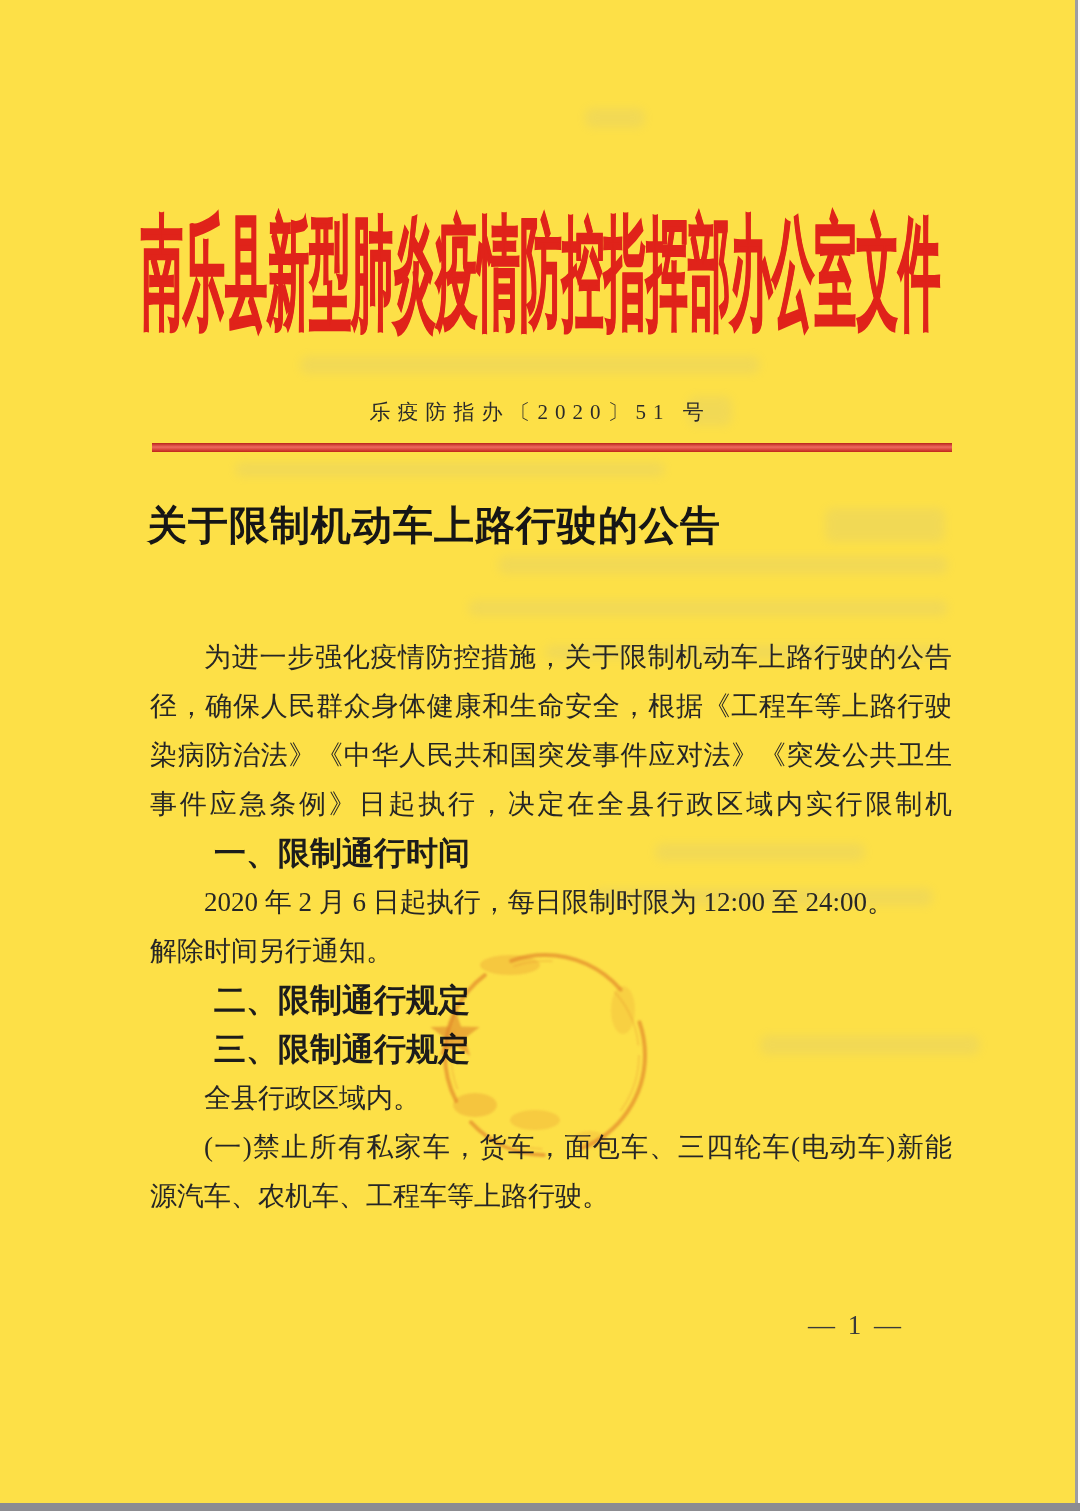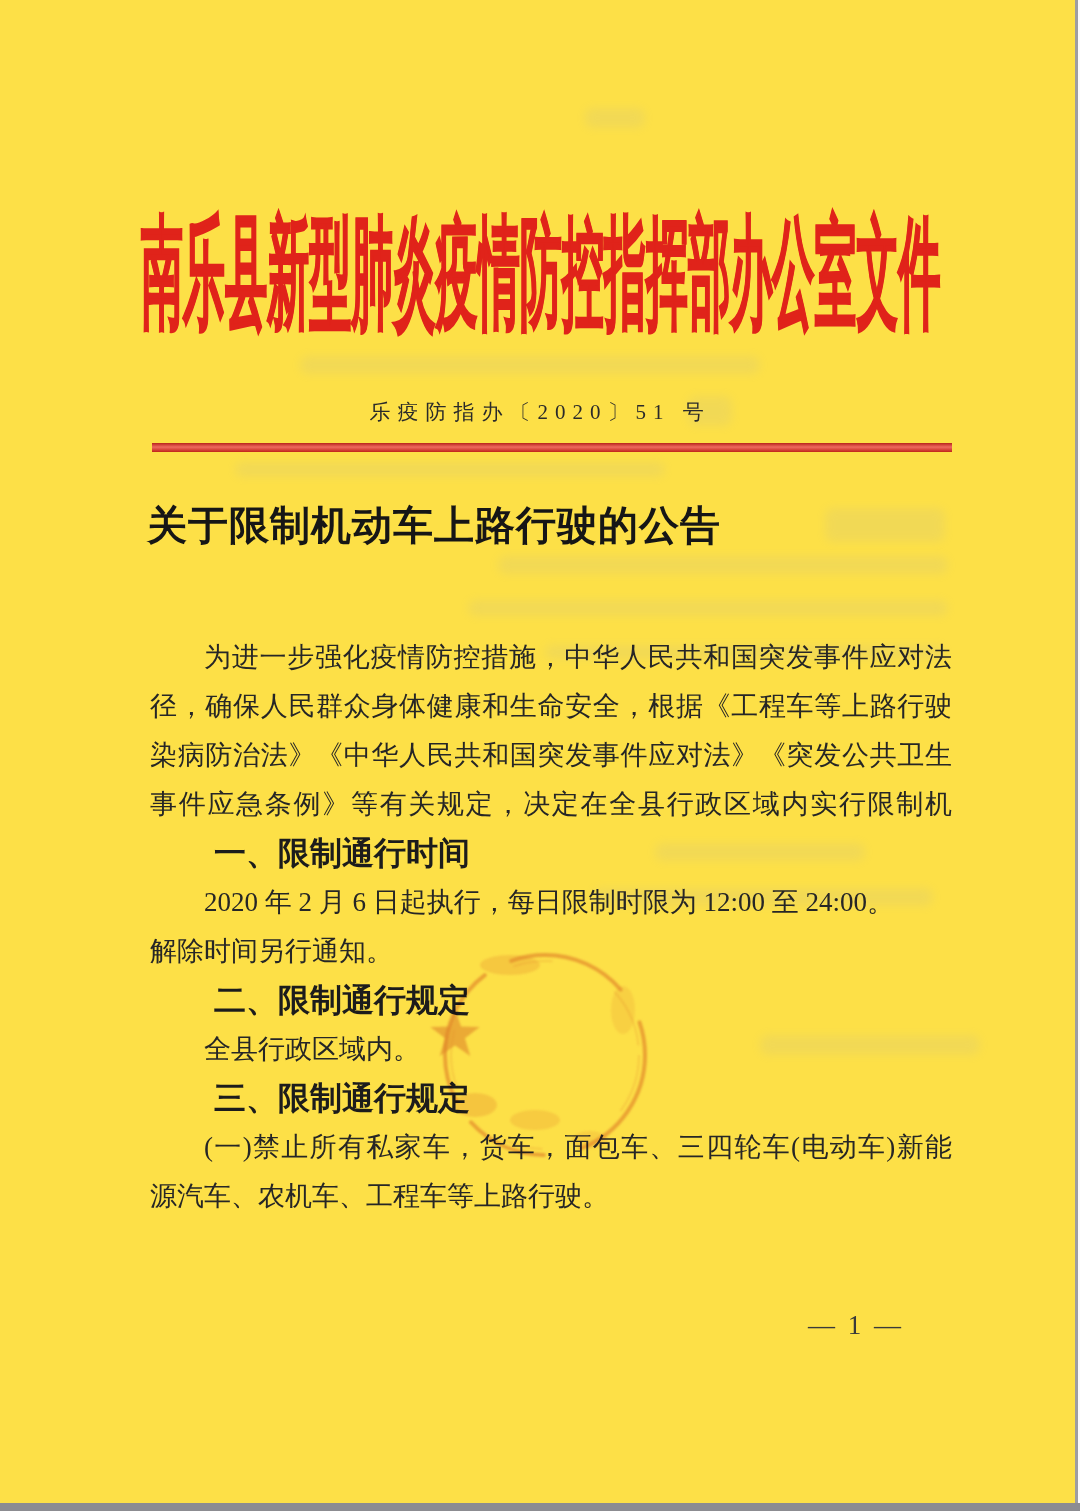--- a/index.html
+++ b/index.html
@@ -75,30 +75,30 @@
 
   <div class="header-org">南乐县新型肺炎疫情防控指挥部办公室文件</div>
 
   <div class="doc-number">乐疫防指办〔2020〕51 号</div>
 
   <div class="red-rule"></div>
 
   <div class="doc-title">关于限制机动车上路行驶的公告</div>
 
   <div class="body-block">
-    <div class="ln indent fill">为进一步强化疫情防控措施，中华人民共和国突发事件应对法</div>
+    <div class="ln indent fill">为进一步强化疫情防控措施，关于限制机动车上路行驶的公告</div>
     <div class="ln fill">径，确保人民群众身体健康和生命安全，根据《工程车等上路行驶</div>
     <div class="ln fill">染病防治法》《中华人民共和国突发事件应对法》《突发公共卫生</div>
-    <div class="ln fill">事件应急条例》等有关规定，决定在全县行政区域内实行限制机</div>
+    <div class="ln fill">事件应急条例》日起执行，决定在全县行政区域内实行限制机</div>
     <div class="ln indent hd">一、限制通行时间</div>
     <div class="ln indent">2020 年 2 月 6 日起执行，每日限制时限为 12:00 至 24:00。</div>
     <div class="ln">解除时间另行通知。</div>
     <div class="ln indent hd">二、限制通行规定</div>
+    <div class="ln indent hd">三、限制通行规定</div>
     <div class="ln indent">全县行政区域内。</div>
-    <div class="ln indent hd">三、限制通行规定</div>
     <div class="ln indent fill">(一)禁止所有私家车，货车，面包车、三四轮车(电动车)新能</div>
     <div class="ln">源汽车、农机车、工程车等上路行驶。</div>
   </div>
 
   <svg class="seal" viewBox="0 0 300 300">
     <circle cx="130" cy="130" r="100" fill="none" stroke="#cf4a3e" stroke-width="4" stroke-linecap="round" stroke-dasharray="120 38 82 26 140 30" opacity="0.7"></circle>
     <circle cx="130" cy="130" r="94" fill="none" stroke="#cf4a3e" stroke-width="2" stroke-dasharray="60 90 40 70" opacity="0.25"></circle>
     <g transform="translate(40,110)" fill="#c84437" opacity="0.6">
       <polygon points="0,-26 6.1,-8.4 24.7,-8 9.9,3.2 15.3,21 0,10.4 -15.3,21 -9.9,3.2 -24.7,-8 -6.1,-8.4"></polygon>
     </g>

